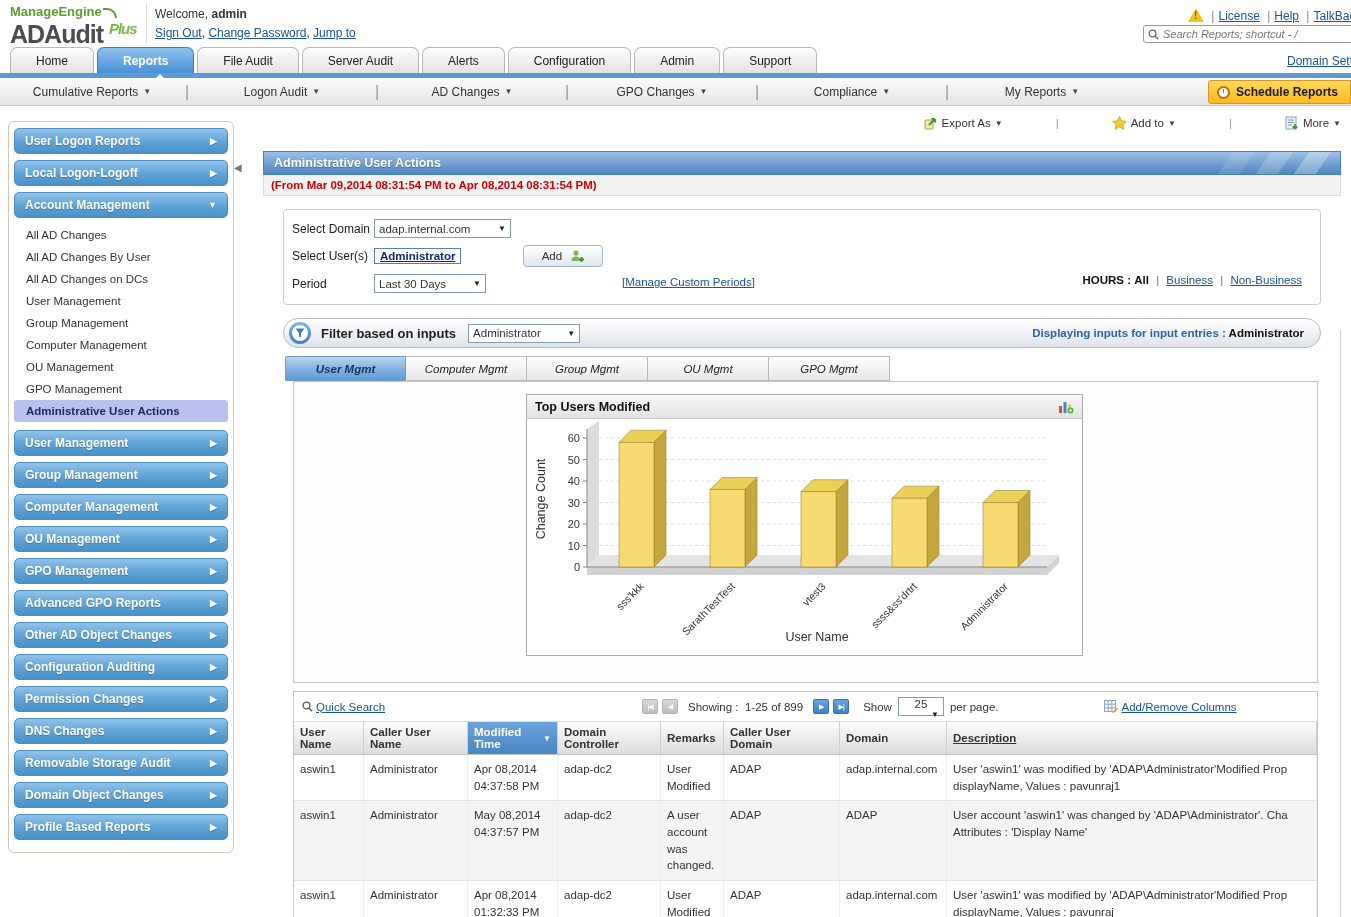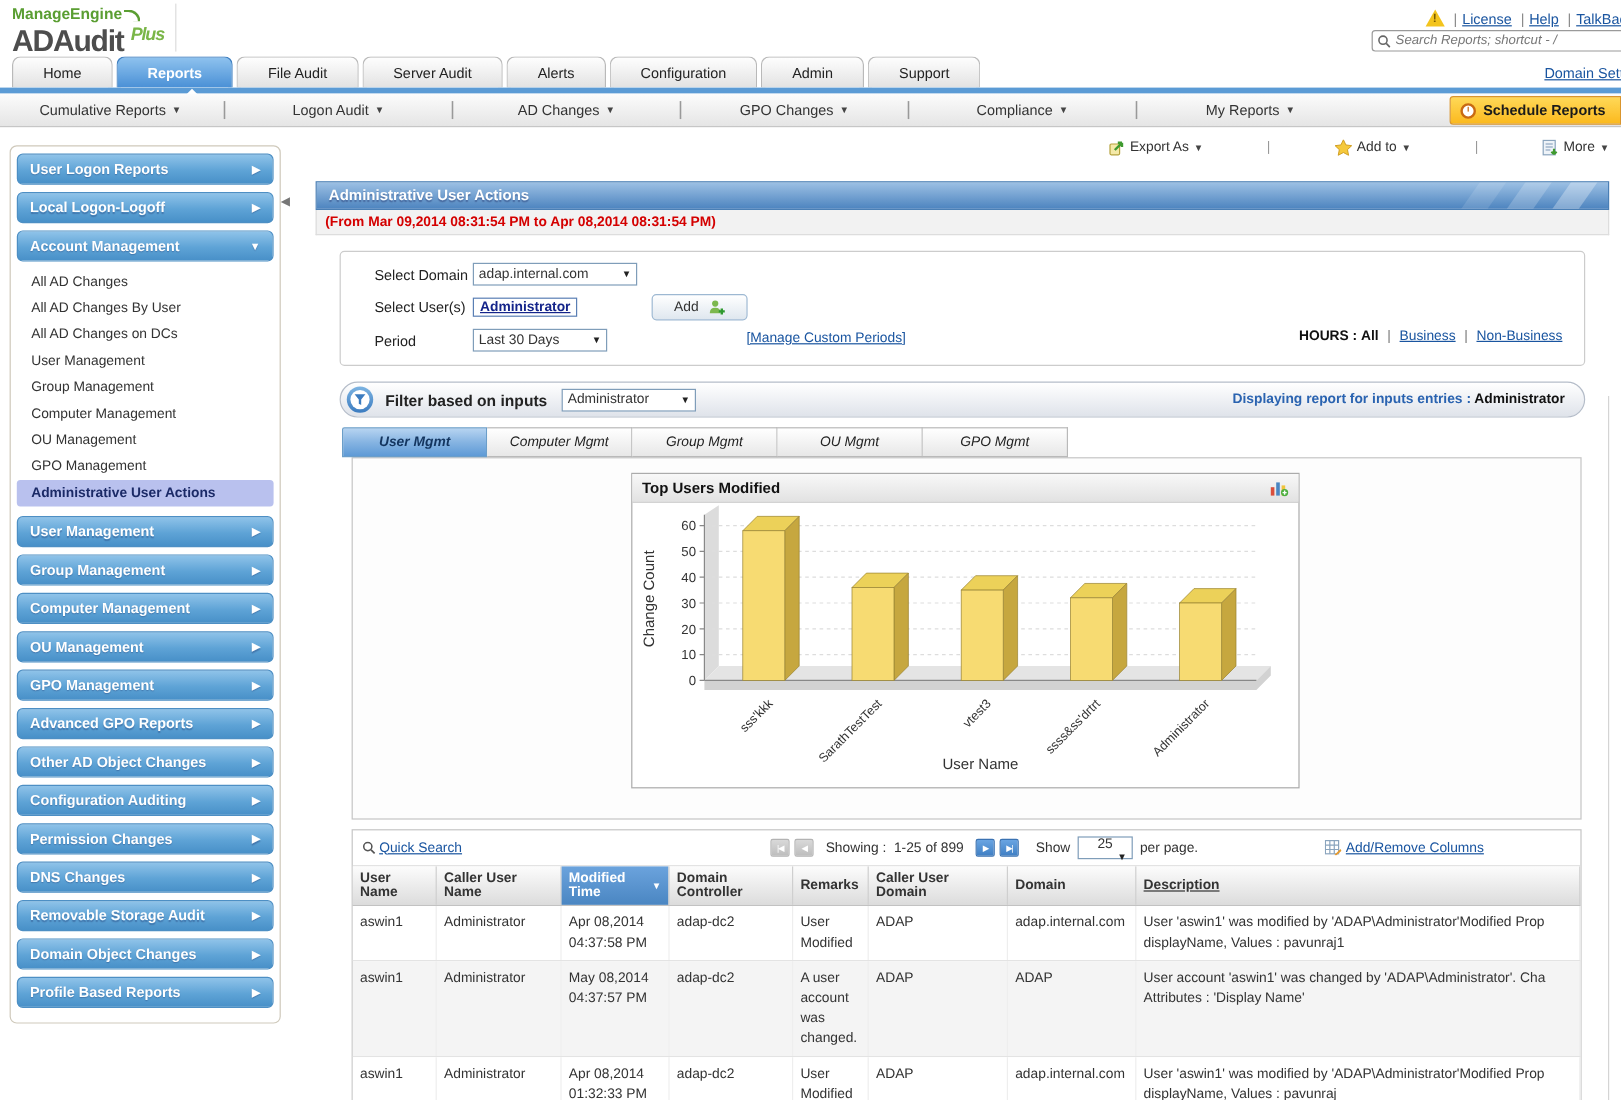--- a/index.html
+++ b/index.html
@@ -71,21 +71,21 @@
 
   .report-titlebar { margin-top:17px; height:24px; background:linear-gradient(#9cc0e4,#4d84bf);
     border:1px solid #4a7fb5; color:#fff; font-weight:bold; font-size:12.5px; display:flex; align-items:center;
     padding-left:10px; position:relative; overflow:hidden; text-shadow:0 1px 1px rgba(0,0,60,.3); }
   .stripe { position:absolute; top:-4px; width:22px; height:34px; background:rgba(255,255,255,.3); transform:skewX(-35deg); }
   .s1 { right:18px; } .s2 { right:56px; background:rgba(255,255,255,.2); } .s3 { right:94px; background:rgba(255,255,255,.12); }
 
   .period-bar { height:21px; background:#f2f2f2; border:1px solid #ddd; border-top:none; display:flex; align-items:center;
     padding-left:7px; font-size:11.5px; font-weight:bold; color:#d40000; }
 
-  .selector-box { margin:13px 20px 0 20px; background:#fff; border:1px solid #ccc; border-radius:4px; height:96px; position:relative; padding:9px 28px; font-size:12px; }
+  .selector-box { margin:13px 20px 0 20px; background:#fff; border:1px solid #ccc; border-radius:4px; height:96px; position:relative; padding:9px 8px; font-size:12px; }
   .sel-row { display:flex; align-items:center; margin-bottom:7px; }
   .sel-label { width:82px; color:#222; }
   .fake-select { border:1px solid #7f9db9; background:#fff; height:19px; display:flex; align-items:center; padding:0 4px; font-size:11.5px; cursor:pointer; }
   .fake-select .arrow { margin-left:auto; font-size:8px; color:#222; padding-left:12px; }
   .sel-domain { width:137px; }
   .sel-period { width:112px; }
   .user-box { border:1px solid #5a7fb4; padding:1px 5px; font-size:11.5px; font-weight:bold; color:#14248a; text-decoration:underline; cursor:pointer; }
   .add-btn { margin-left:62px; height:22px; width:80px; border:1px solid #9db8d2; border-radius:4px;
     background:linear-gradient(#fff,#dfe7ef); display:flex; align-items:center; justify-content:center; font-size:11.5px; cursor:pointer; }
   .add-btn svg { margin-left:8px; }
@@ -143,20 +143,26 @@
 </style>
 </head>
 <body>
 
 <div class="topbar">
   <div class="brand">
     <div class="brand-line1"><span>ManageEngine</span><span class="brand-swoosh"></span></div>
     <div class="brand-line2"><span>ADAudit</span> <span class="brand-plus">Plus</span></div>
   </div>
   <div class="brand-divider"></div>
+  <div class="welcome">
+    <div><span>Welcome,</span> <b>admin</b></div>
+    <div class="links">
+      <a>Sign Out</a><span>, </span><a>Change Password</a><span>, </span><a>Jump to</a>
+    </div>
+  </div>
   <div class="top-links">
     <span class="warn-ico"></span>
     <span class="sep">|</span><a>License</a>
     <span class="sep">|</span><a>Help</a>
     <span class="sep">|</span><a>TalkBack</a>
   </div>
   <div class="search-box">
     <svg width="11" height="11" viewBox="0 0 11 11">
         <circle cx="4.5" cy="4.5" r="3.4" fill="none" stroke="#666" stroke-width="1.3"></circle>
         <line x1="7.2" y1="7.2" x2="10.2" y2="10.2" stroke="#666" stroke-width="1.4"></line>
@@ -387,21 +393,21 @@
             <path d="M0.5 0.5 L9.5 0.5 L6 5 L6 9.5 L4 8.5 L4 5 Z" fill="#3c7cc0"></path>
           </svg>
         </div>
     </div>
     <span class="filter-label">Filter based on inputs</span>
     <div class="fake-select filter-select">
         <span>Administrator</span>
         <span class="arrow">▼</span>
       </div>
     <div class="displaying">
-      <span>Displaying report for inputs entries :</span> <span class="val">Administrator</span>
+      <span>Displaying inputs for input entries :</span> <span class="val">Administrator</span>
     </div>
   </div>
 
   <div class="mgmt-tabs" id="mgmt-tabs">
       <div class="mtab active">User Mgmt</div>
       <div class="mtab">Computer Mgmt</div>
       <div class="mtab">Group Mgmt</div>
       <div class="mtab">OU Mgmt</div>
       <div class="mtab">GPO Mgmt</div>
     </div>

